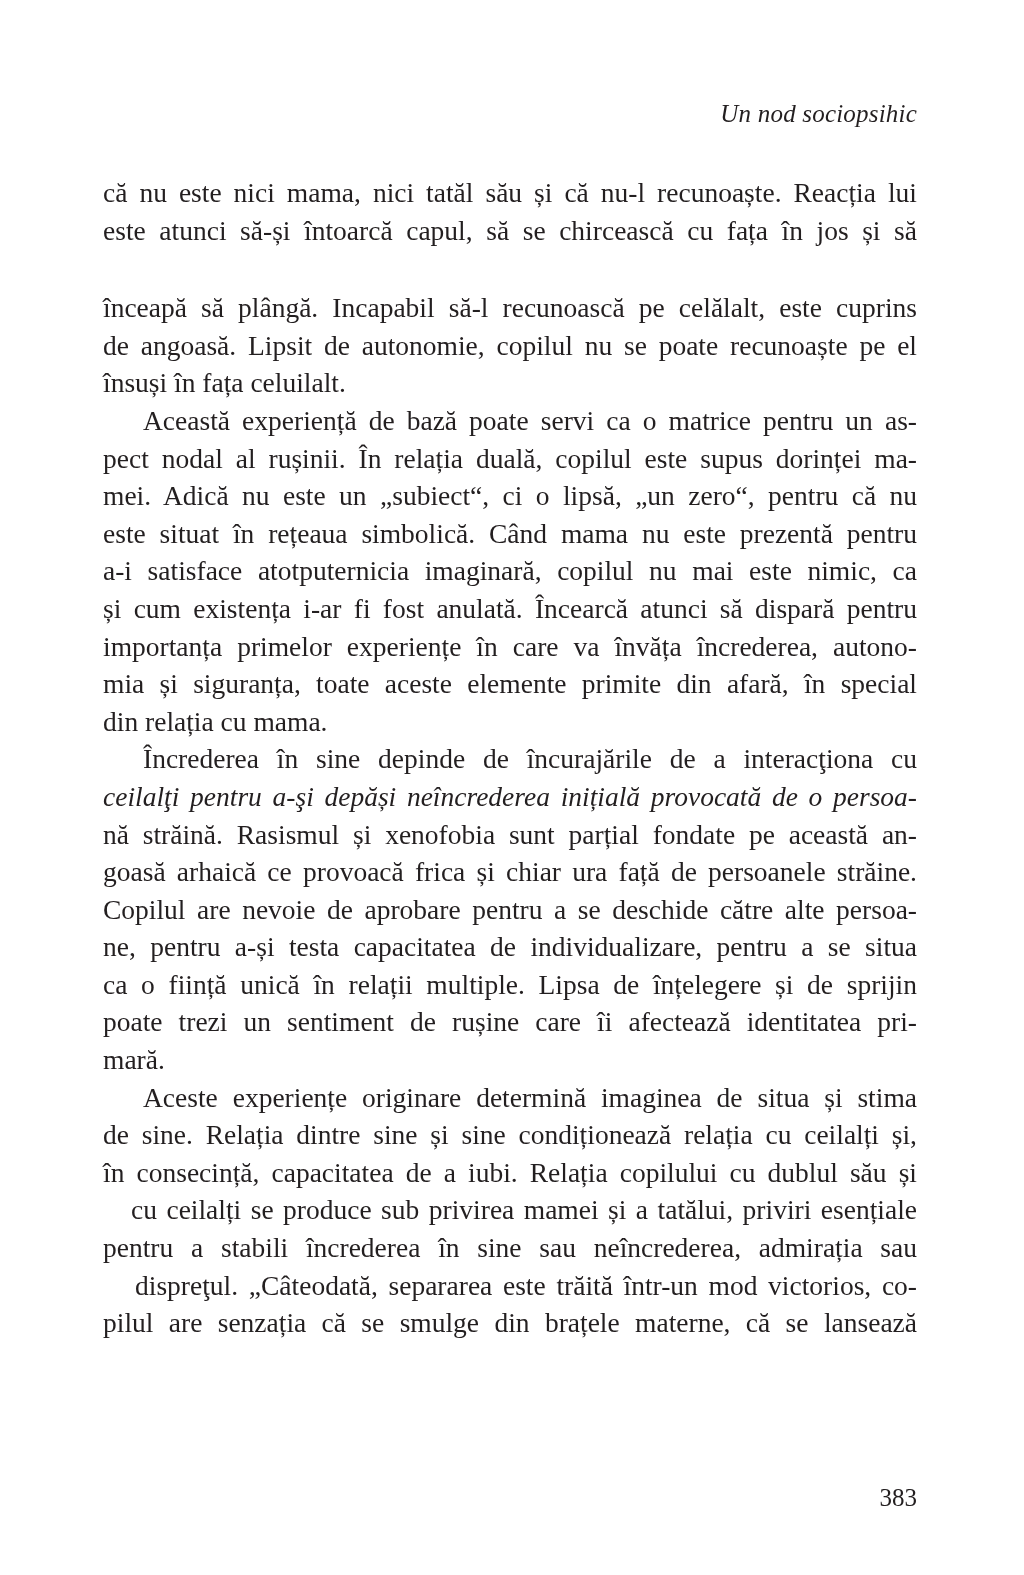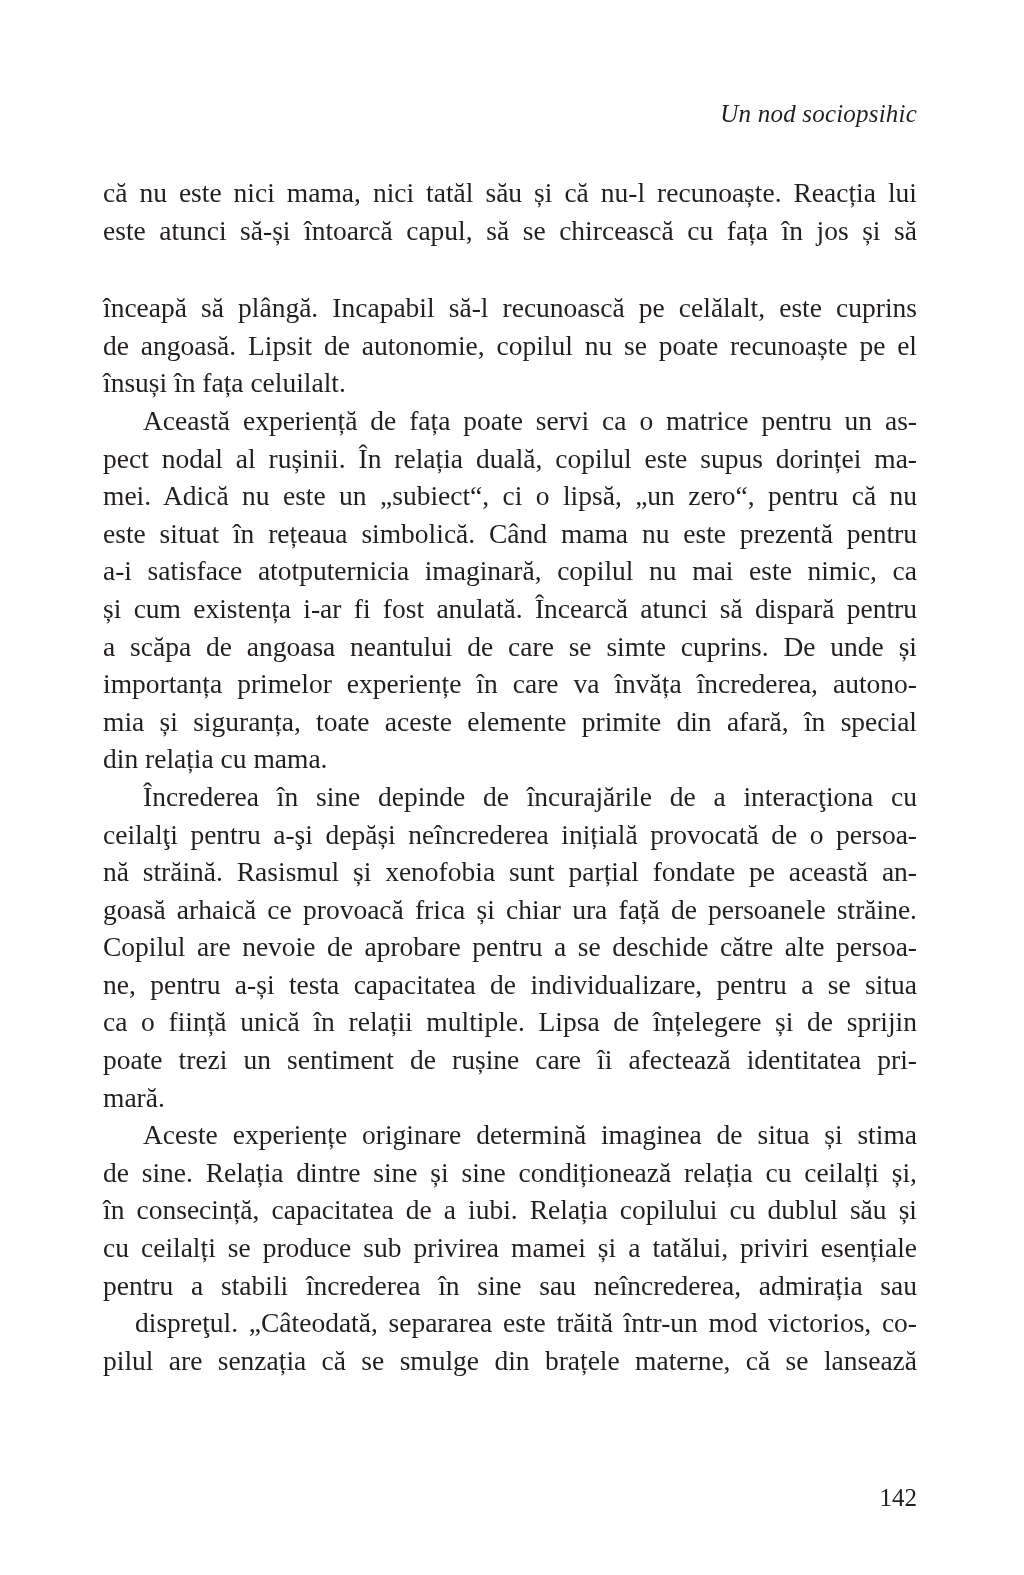--- a/index.html
+++ b/index.html
@@ -39,47 +39,46 @@
 
   <div class="body-text" id="body-text">
       <div class="para">
         <span class="line" style="display: block;">că nu este nici mama, nici tatăl său și că nu-l recunoaște. Reacția lui</span>
         <span class="line" style="display: block;">este atunci să-și întoarcă capul, să se chircească cu fața în jos și să</span>
         <span class="line" style="display: block; margin-top: 40px;">înceapă să plângă. Incapabil să-l recunoască pe celălalt, este cuprins</span>
         <span class="line" style="display: block;">de angoasă. Lipsit de autonomie, copilul nu se poate recunoaște pe el</span>
         <span class="line last" style="display: block; text-align-last: left;">însuși în fața celuilalt.</span>
       </div>
       <div class="para">
-        <span class="line indent" style="display: block;">Această experiență de fața poate servi ca o matrice pentru un as-</span>
+        <span class="line indent" style="display: block;">Această experiență de bază poate servi ca o matrice pentru un as-</span>
         <span class="line" style="display: block;">pect nodal al rușinii. În relația duală, copilul este supus dorinței ma-</span>
         <span class="line" style="display: block;">mei. Adică nu este un „subiect“, ci o lipsă, „un zero“, pentru că nu</span>
         <span class="line" style="display: block;">este situat în rețeaua simbolică. Când mama nu este prezentă pentru</span>
         <span class="line" style="display: block;">a-i satisface atotputernicia imaginară, copilul nu mai este nimic, ca</span>
         <span class="line" style="display: block;">și cum existența i-ar fi fost anulată. Încearcă atunci să dispară pentru</span>
-        <span class="line" style="display: block;">a scăpa de angoasa neantului de care se simte cuprins. De unde și</span>
         <span class="line" style="display: block;">importanța primelor experiențe în care va învăța încrederea, autono-</span>
         <span class="line" style="display: block;">mia și siguranța, toate aceste elemente primite din afară, în special</span>
         <span class="line last" style="display: block; text-align-last: left;">din relația cu mama.</span>
       </div>
       <div class="para">
         <span class="line indent" style="display: block;">Încrederea în sine depinde de încurajările de a interacţiona cu</span>
-        <span class="line" style="display: block;">ceilalţi pentru a-şi depăși neîncrederea inițială provocată de o persoa-</span>
+        <span class="line" style="display: block; font-style: italic;">ceilalţi pentru a-şi depăși neîncrederea inițială provocată de o persoa-</span>
         <span class="line" style="display: block;">nă străină. Rasismul și xenofobia sunt parțial fondate pe această an-</span>
         <span class="line" style="display: block;">goasă arhaică ce provoacă frica și chiar ura față de persoanele străine.</span>
         <span class="line" style="display: block;">Copilul are nevoie de aprobare pentru a se deschide către alte persoa-</span>
         <span class="line" style="display: block;">ne, pentru a-și testa capacitatea de individualizare, pentru a se situa</span>
         <span class="line" style="display: block;">ca o ființă unică în relații multiple. Lipsa de înțelegere și de sprijin</span>
         <span class="line" style="display: block;">poate trezi un sentiment de rușine care îi afectează identitatea pri-</span>
         <span class="line last" style="display: block; text-align-last: left;">mară.</span>
       </div>
       <div class="para">
         <span class="line indent" style="display: block;">Aceste experiențe originare determină imaginea de situa și stima</span>
         <span class="line" style="display: block; font-family: Liberation Serif, serif;">de sine. Relația dintre sine și sine condiționează relația cu ceilalți și,</span>
         <span class="line" style="display: block;">în consecință, capacitatea de a iubi. Relația copilului cu dublul său și</span>
-        <span class="line" style="display: block;">cu ceilalți se produce sub privirea mamei și a tatălui, priviri esențiale</span>
+        <span class="line" style="display: block; margin-left: 28px;">cu ceilalți se produce sub privirea mamei și a tatălui, priviri esențiale</span>
         <span class="line" style="display: block;">pentru a stabili încrederea în sine sau neîncrederea, admirația sau</span>
         <span class="line" style="display: block; margin-left: 32px;">dispreţul. „Câteodată, separarea este trăită într-un mod victorios, co-</span>
         <span class="line" style="display: block;">pilul are senzația că se smulge din brațele materne, că se lansează</span>
       </div>
     </div>
 
-  <div class="page-number">142</div>
+  <div class="page-number">383</div>
 </div>
 
 </body></html>

